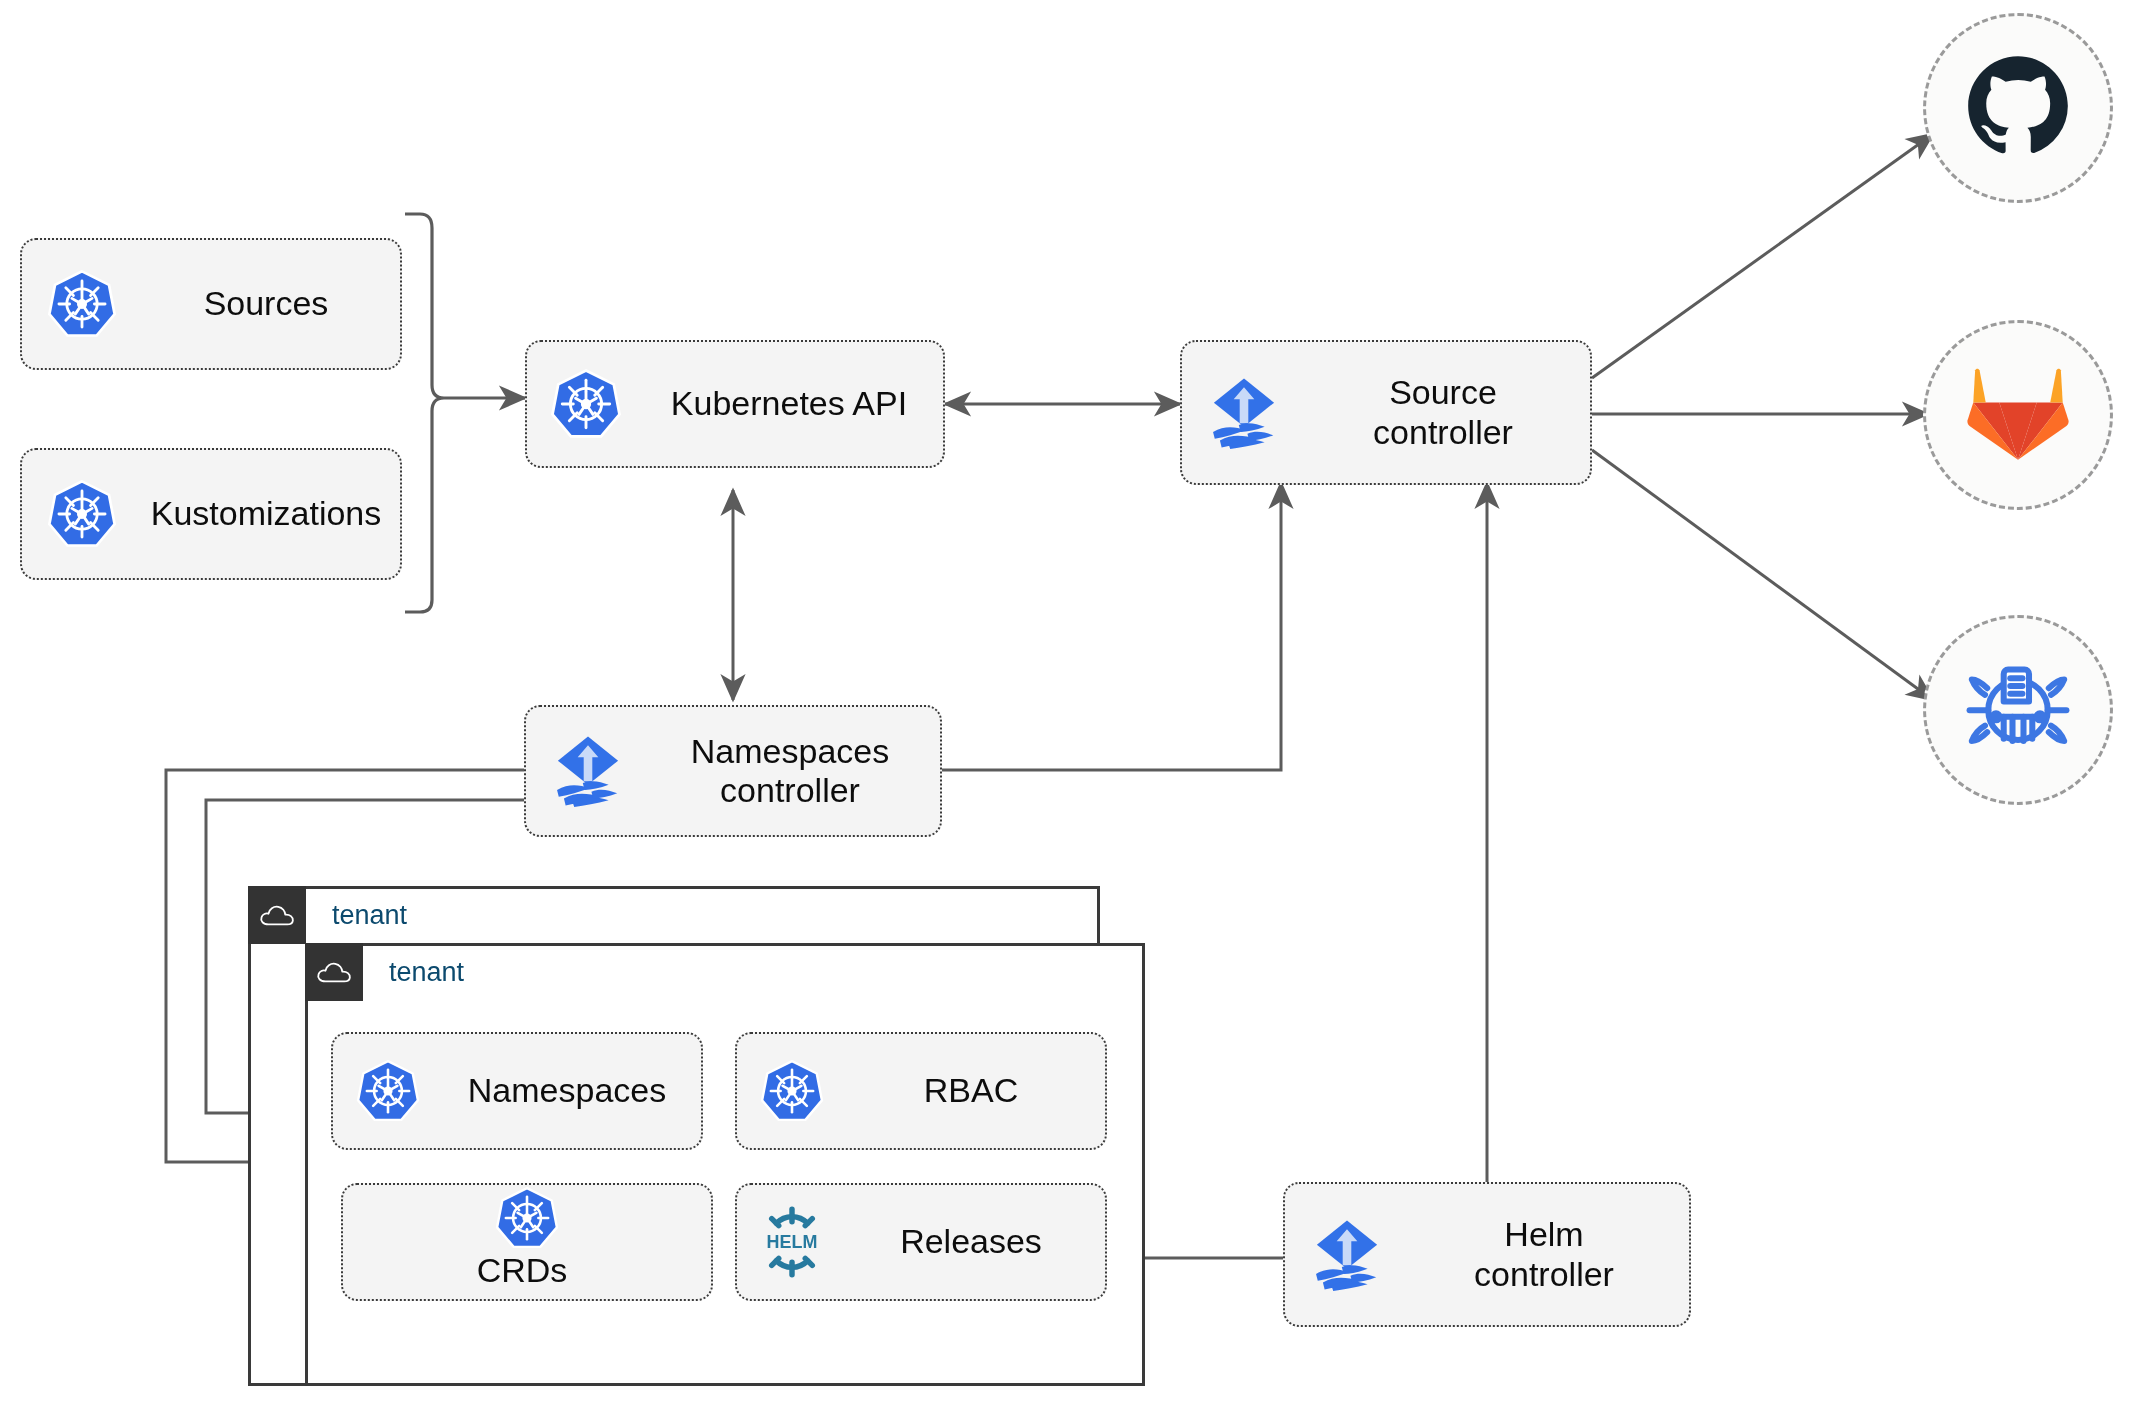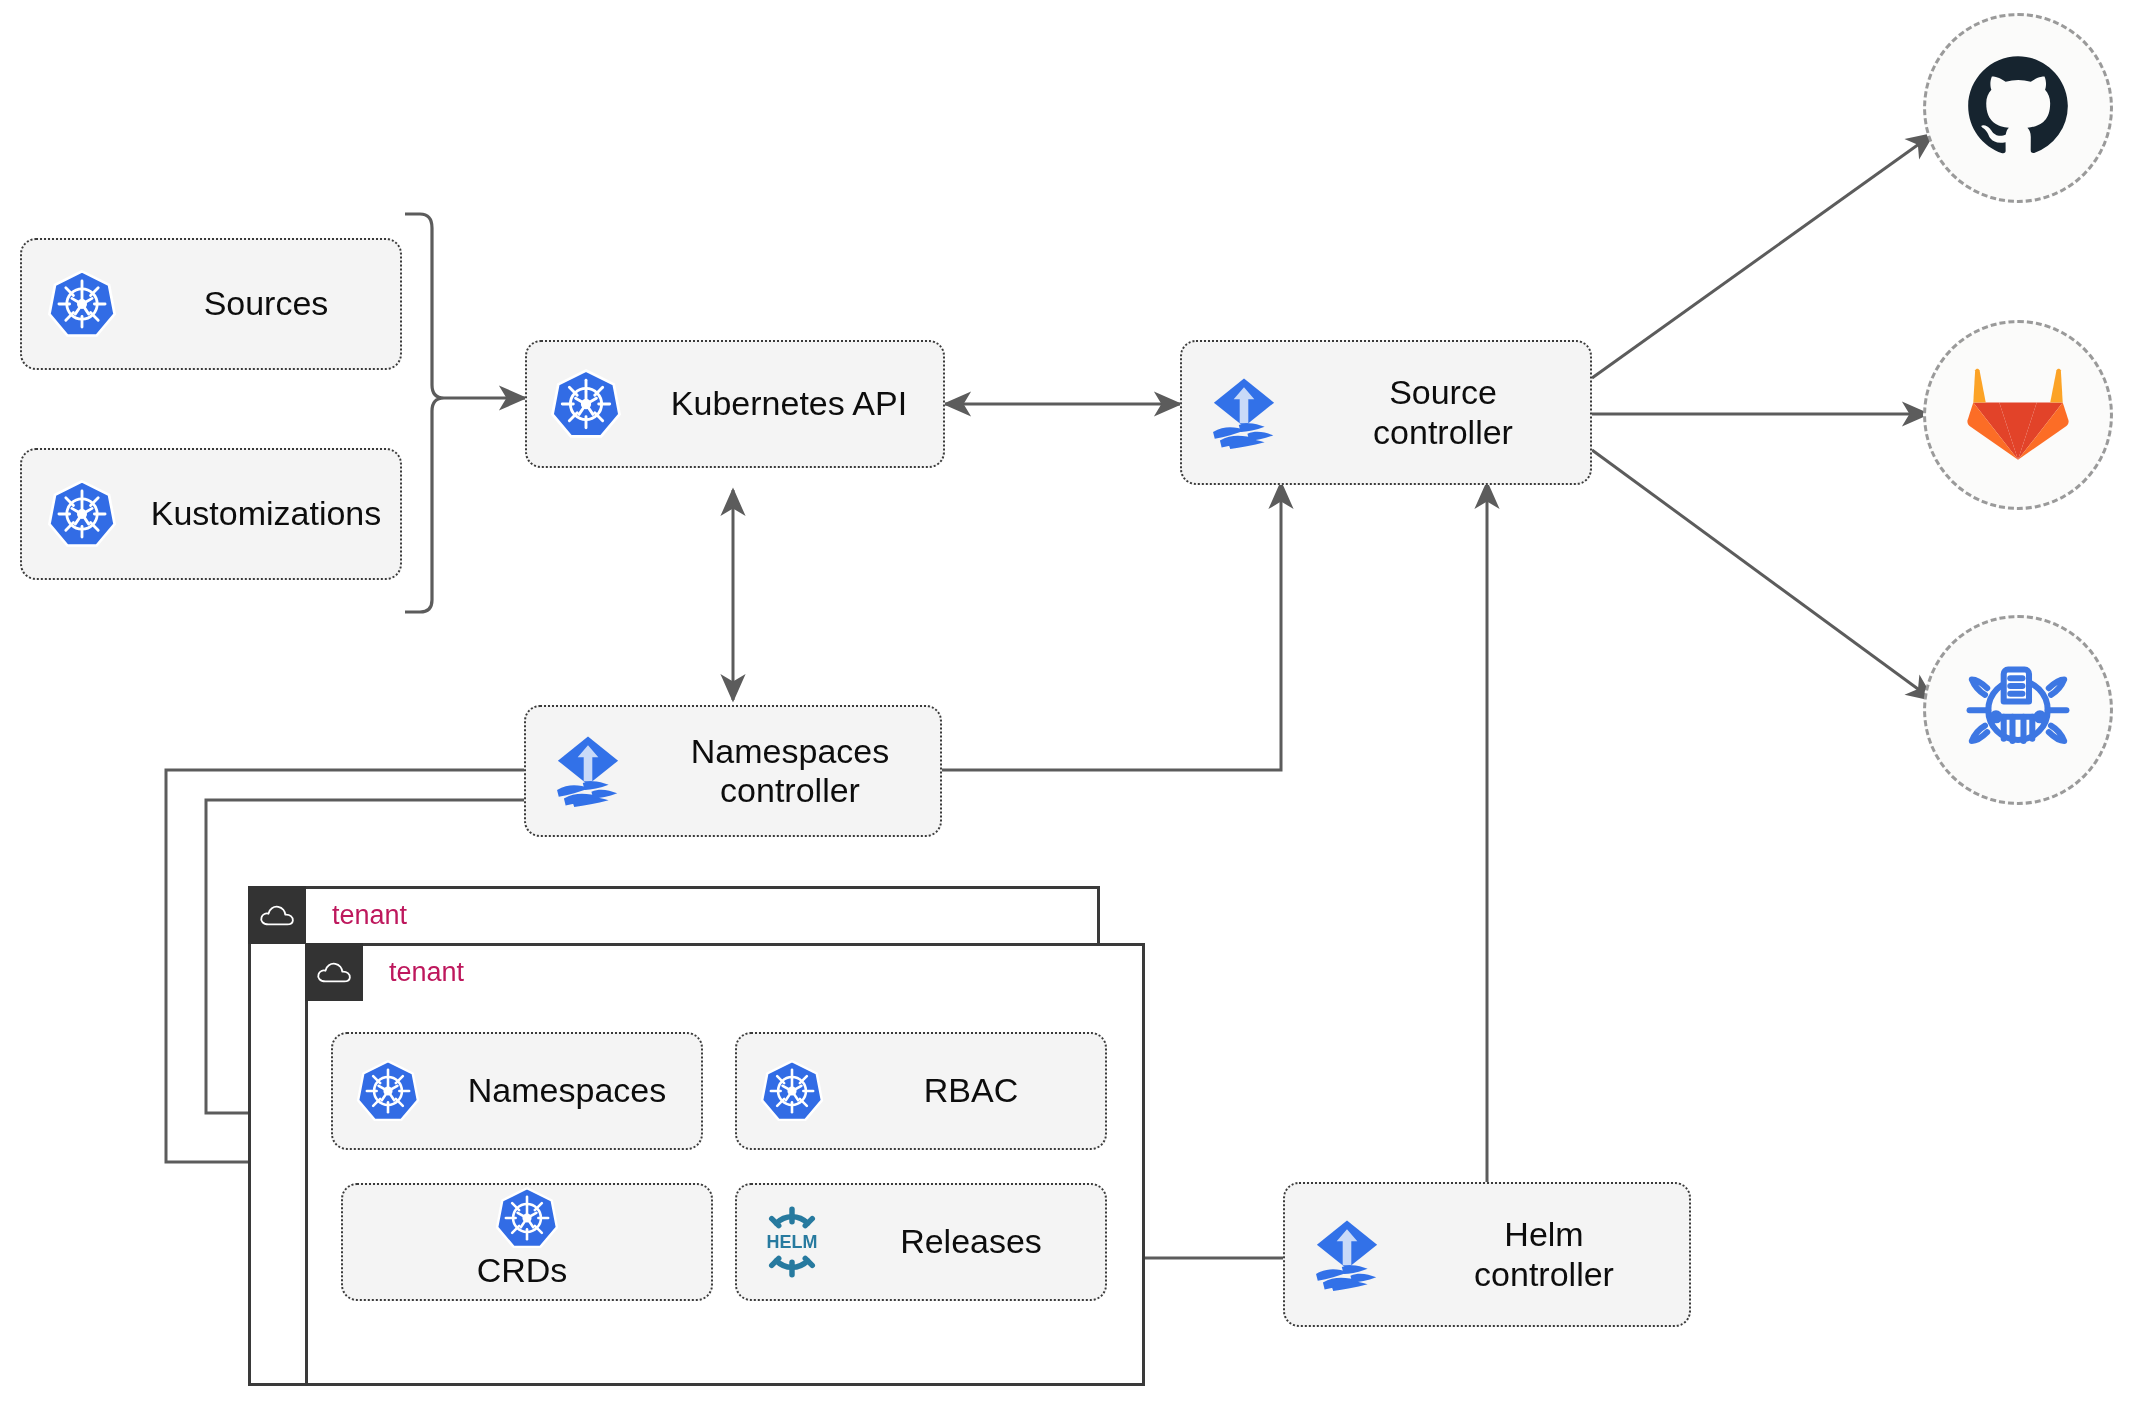--- a/index.html
+++ b/index.html
@@ -87,21 +87,21 @@
     width: 58px;
     height: 58px;
     background: #333333;
     display: flex;
     align-items: center;
     justify-content: center;
     flex: 0 0 auto;
   }
   .tenant-title {
     font-size: 27px;
-    color: #be185d;
+    color: #0c4a6e;
     padding-left: 26px;
     white-space: nowrap;
   }
   .tenant-inner {
     z-index: 4;
   }
   .tenant-inner .tenant-head { z-index: 5; }
 </style>
 </head>
 <body>

